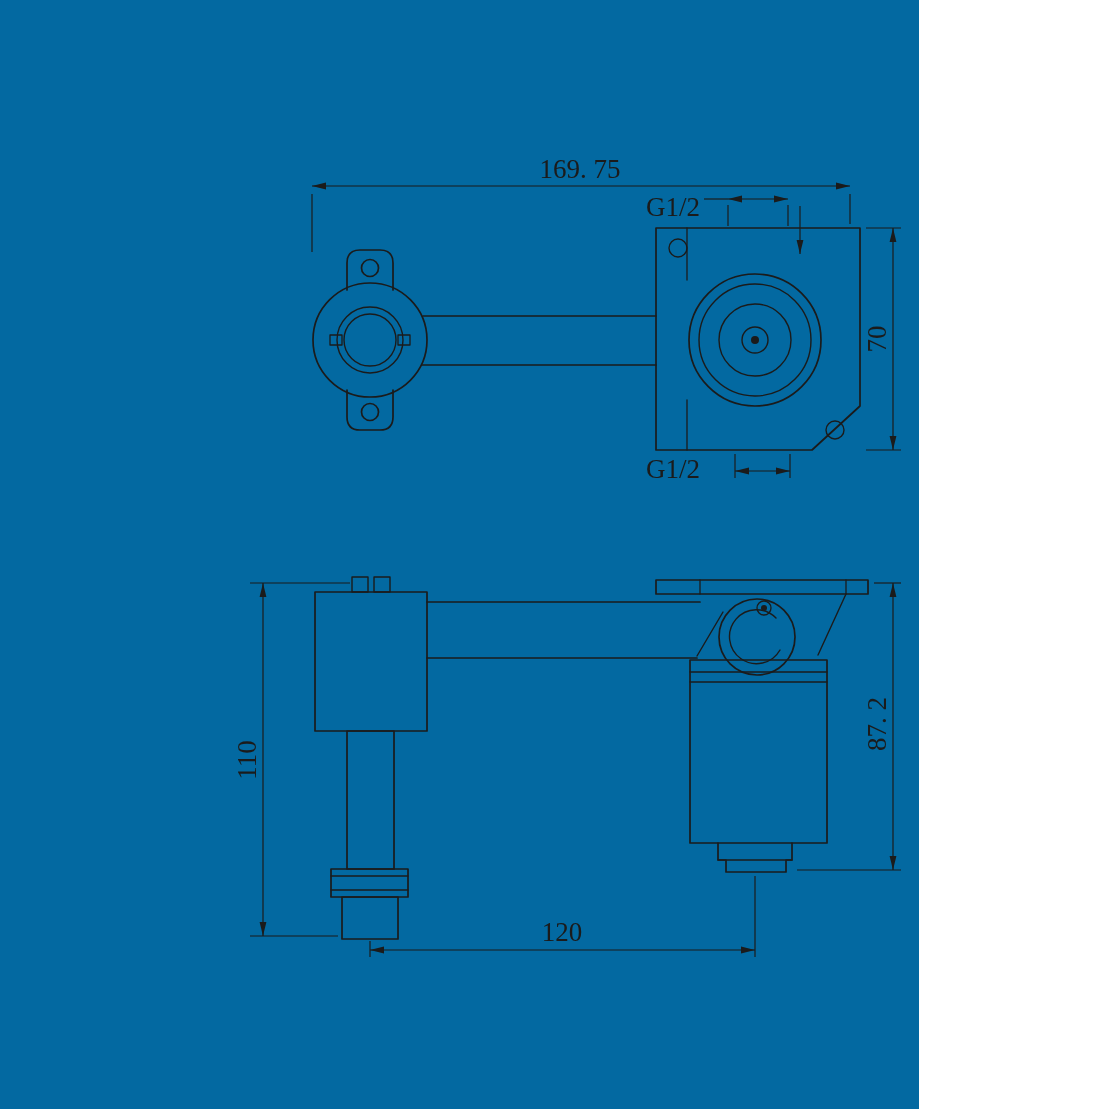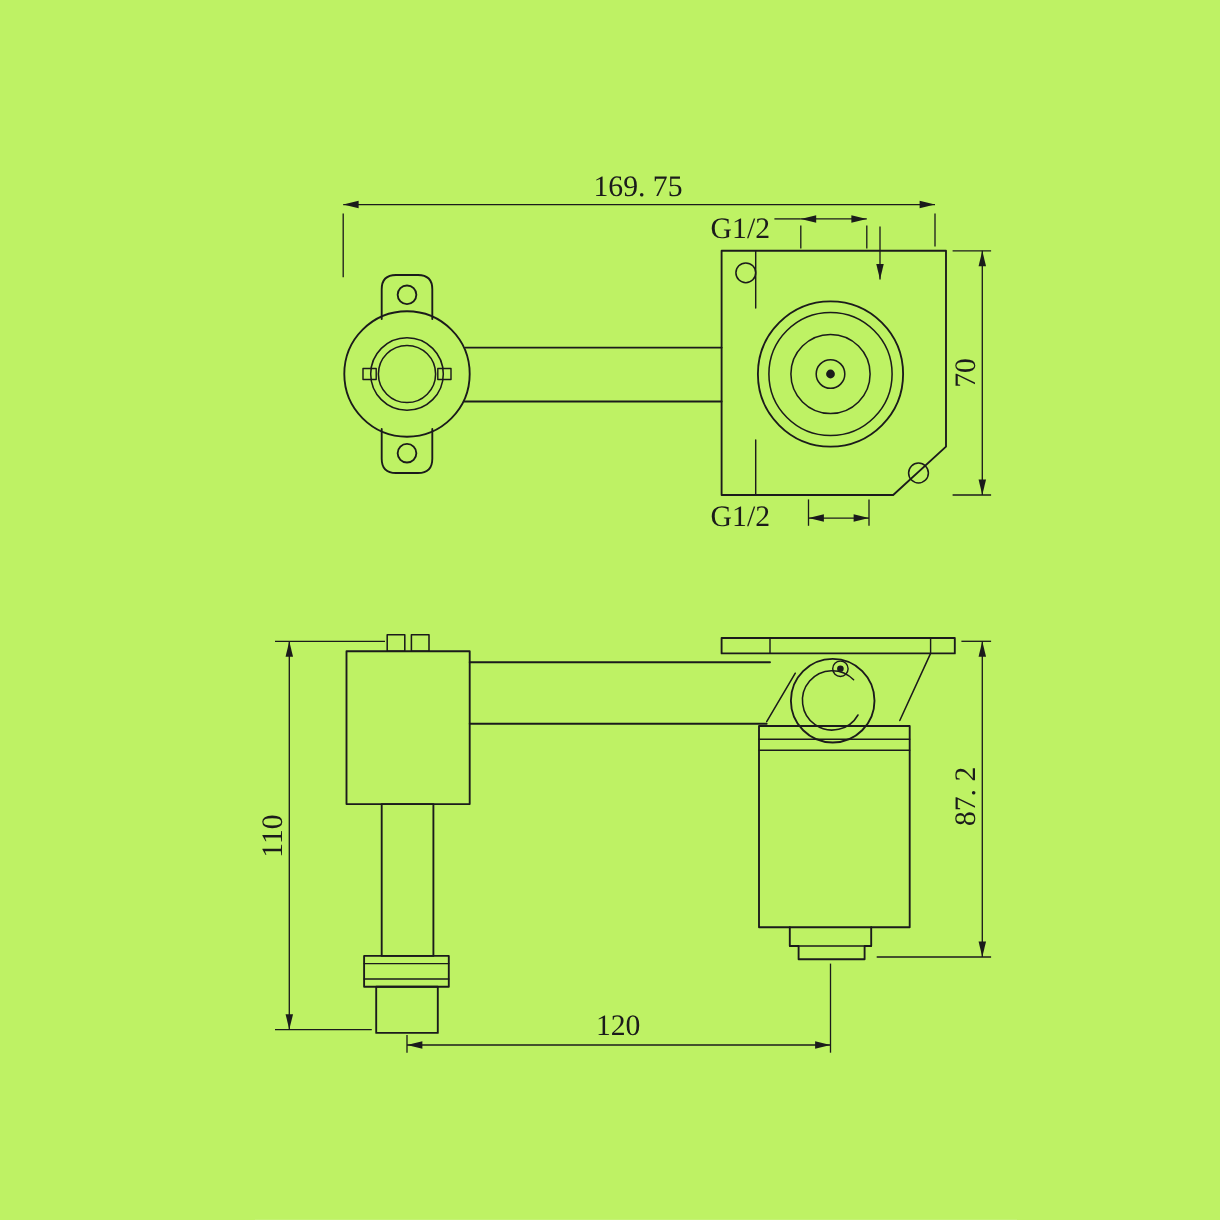--- a/index.html
+++ b/index.html
@@ -2,23 +2,23 @@
 <html><head>
 <meta charset="utf-8">
 <style>
   html, body {
     margin: 0;
     padding: 0;
     background: #ffffff;
   }
   .sheet {
     position: relative;
-    width: 1109px;
+    width: 919px;
     height: 1109px;
-    background: #bef264;
+    background: #0369a1;
     overflow: hidden;
   }
   svg {
     display: block;
   }
   .dim-text {
     font-family: "Liberation Serif", serif;
     font-size: 27px;
     fill: #1b1b1b;
     stroke: none;

